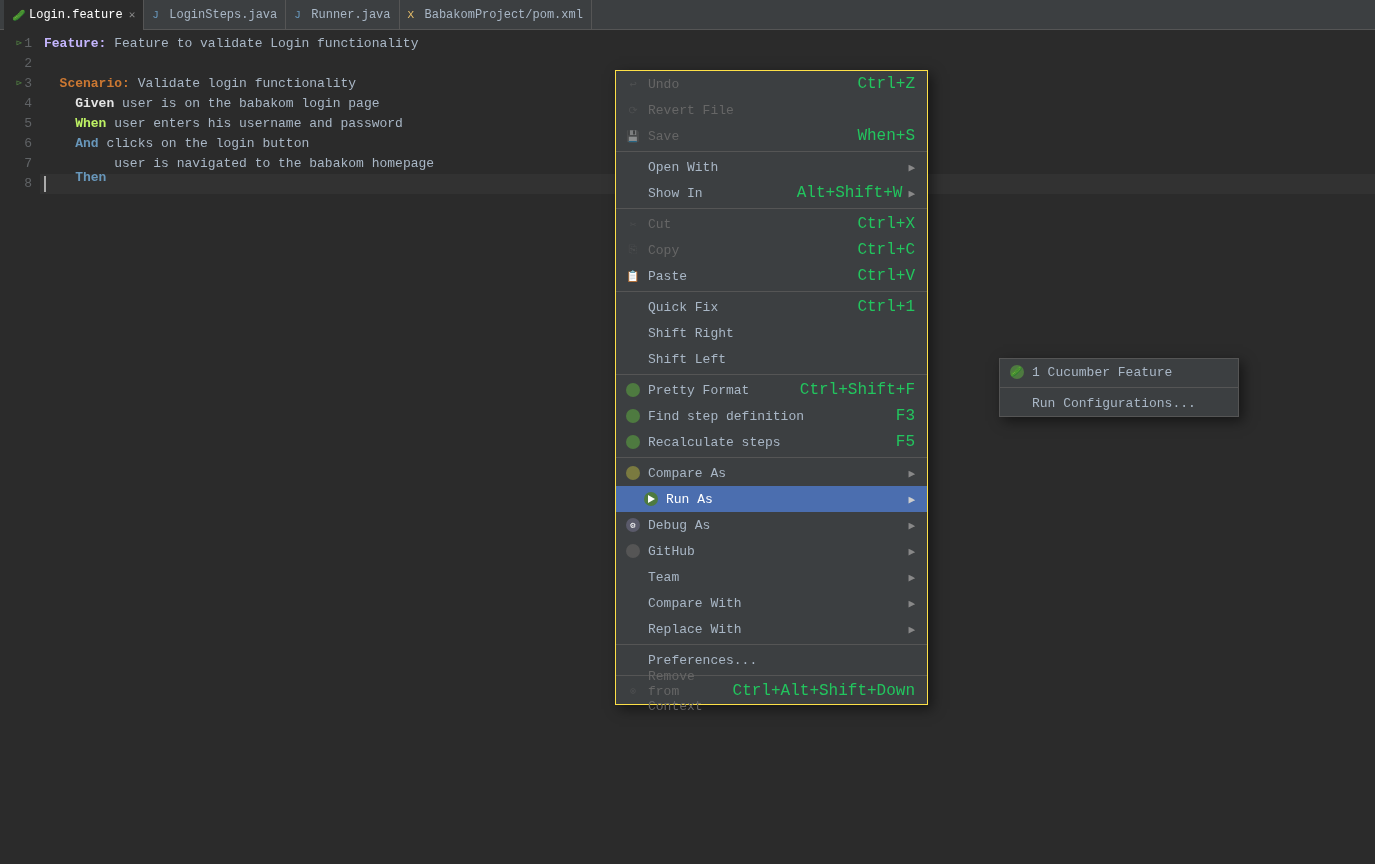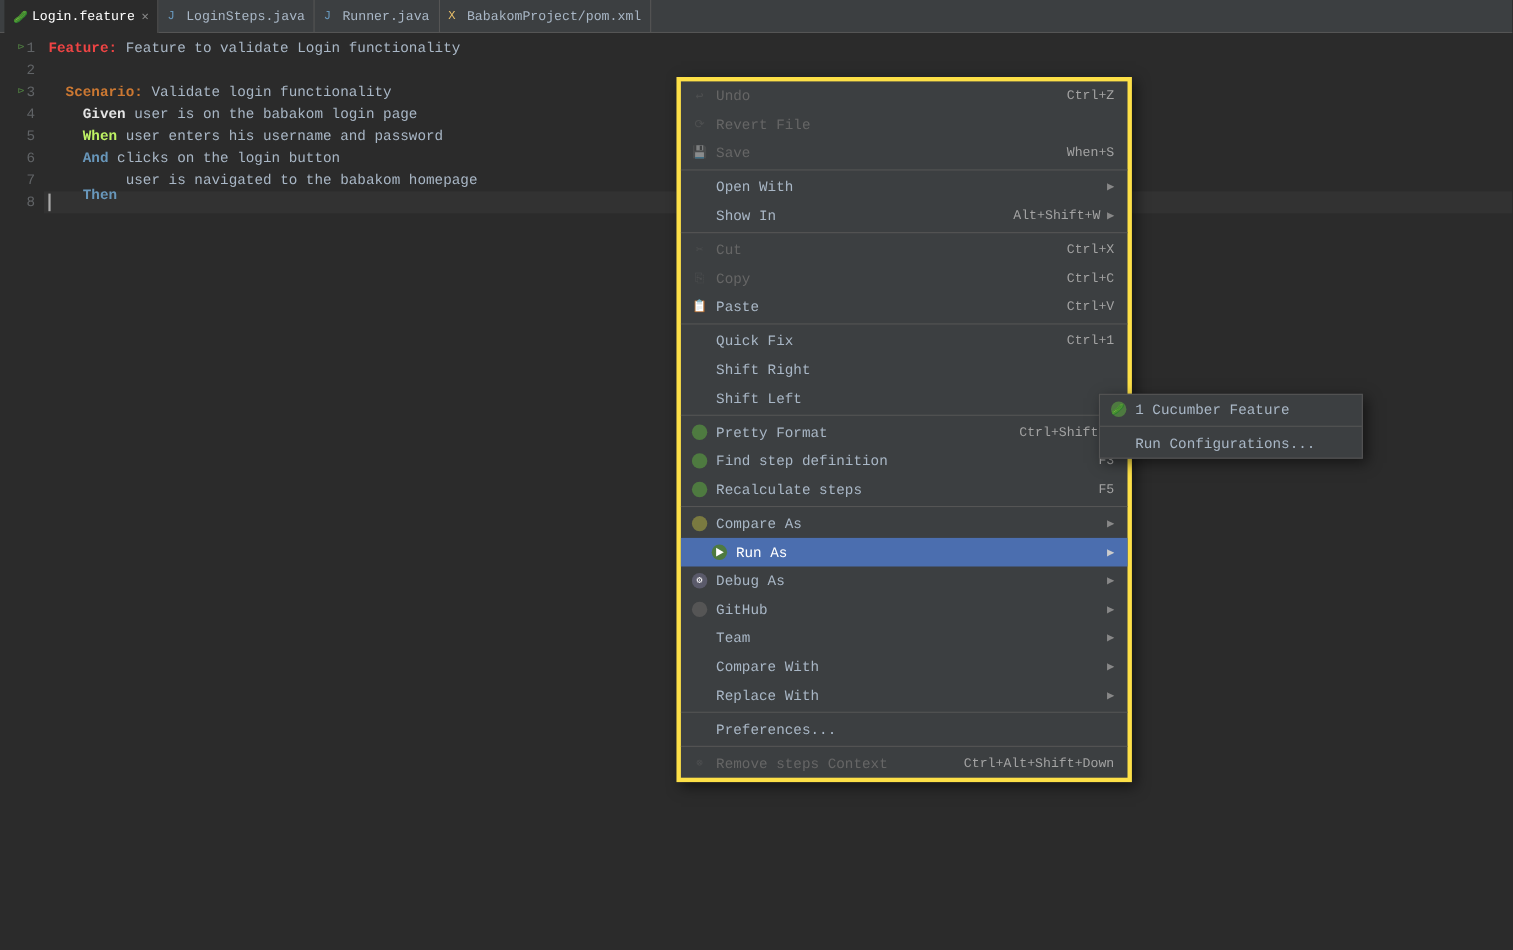--- a/index.html
+++ b/index.html
@@ -89,44 +89,44 @@
     }
     .code-line {
       height: 20px;
       display: flex;
       align-items: center;
       padding-left: 4px;
     }
     .code-line.cursor-line {
       background: #323232;
     }
-    .kw-feature { color: #ef4444; font-weight: bold; text-align: right; }
+    .kw-feature { color: #c4b5fd; font-weight: bold; text-align: right; }
     .kw-scenario { color: #cc7832; font-weight: bold; }
     .kw-given { color: #e5e5e5; font-weight: bold; }
     .kw-when { color: #bef264; font-weight: bold; }
     .kw-and { color: #6897bb; font-weight: bold; }
     .kw-then { color: #6897bb; font-weight: bold; margin-top: 28px; }
     .txt { color: #a9b7c6; }
     .cursor {
       display: inline-block;
       width: 2px;
       height: 16px;
       background: #ababab;
       vertical-align: middle;
     }
 
     
     .context-menu {
       position: absolute;
       top: 70px;
       left: 615px;
       background: #3c3f41;
-      border: 4px solid #fde047;
+      border: 1px solid #fde047;
       box-shadow: 4px 4px 12px rgba(0,0,0,0.5);
-      width: 414px;
+      width: 313px;
       z-index: 100;
       font-size: 13px;
     }
     .menu-item {
       display: flex;
       align-items: center;
       padding: 4px 12px 4px 8px;
       cursor: pointer;
       color: #a9b7c6;
       height: 26px;
@@ -152,22 +152,22 @@
       display: flex;
       align-items: center;
       justify-content: center;
       font-size: 12px;
       flex-shrink: 0;
     }
     .menu-label {
       flex: 1;
     }
     .menu-shortcut {
-      color: #a3a3a3;
-      font-size: 12px;
+      color: #22c55e;
+      font-size: 16px;
       margin-left: auto;
     }
     .menu-arrow {
       color: #888;
       margin-left: 6px;
       font-size: 11px;
     }
     .menu-item.active .menu-shortcut,
     .menu-item.active .menu-arrow { color: #ccc; }
 
@@ -456,21 +456,21 @@
 
   <div class="menu-item">
     <span class="menu-icon"></span>
     <span class="menu-label">Preferences...</span>
   </div>
 
   <div class="menu-separator"></div>
 
   <div class="menu-item disabled">
     <span class="menu-icon icon-disabled" style="font-size:10px;">⊗</span>
-    <span class="menu-label">Remove steps Context</span>
+    <span class="menu-label">Remove from Context</span>
     <span class="menu-shortcut">Ctrl+Alt+Shift+Down</span>
   </div>
 </div>
 
 <div class="submenu">
   <div class="submenu-item">
     <span class="menu-icon">
       <span class="icon-green-circle" style="width:14px;height:14px;background:#4e7a40;font-size:10px;display:inline-flex;align-items:center;justify-content:center;color:#fff;">🥒</span>
     </span>
     <span class="menu-label">1 Cucumber Feature</span>

